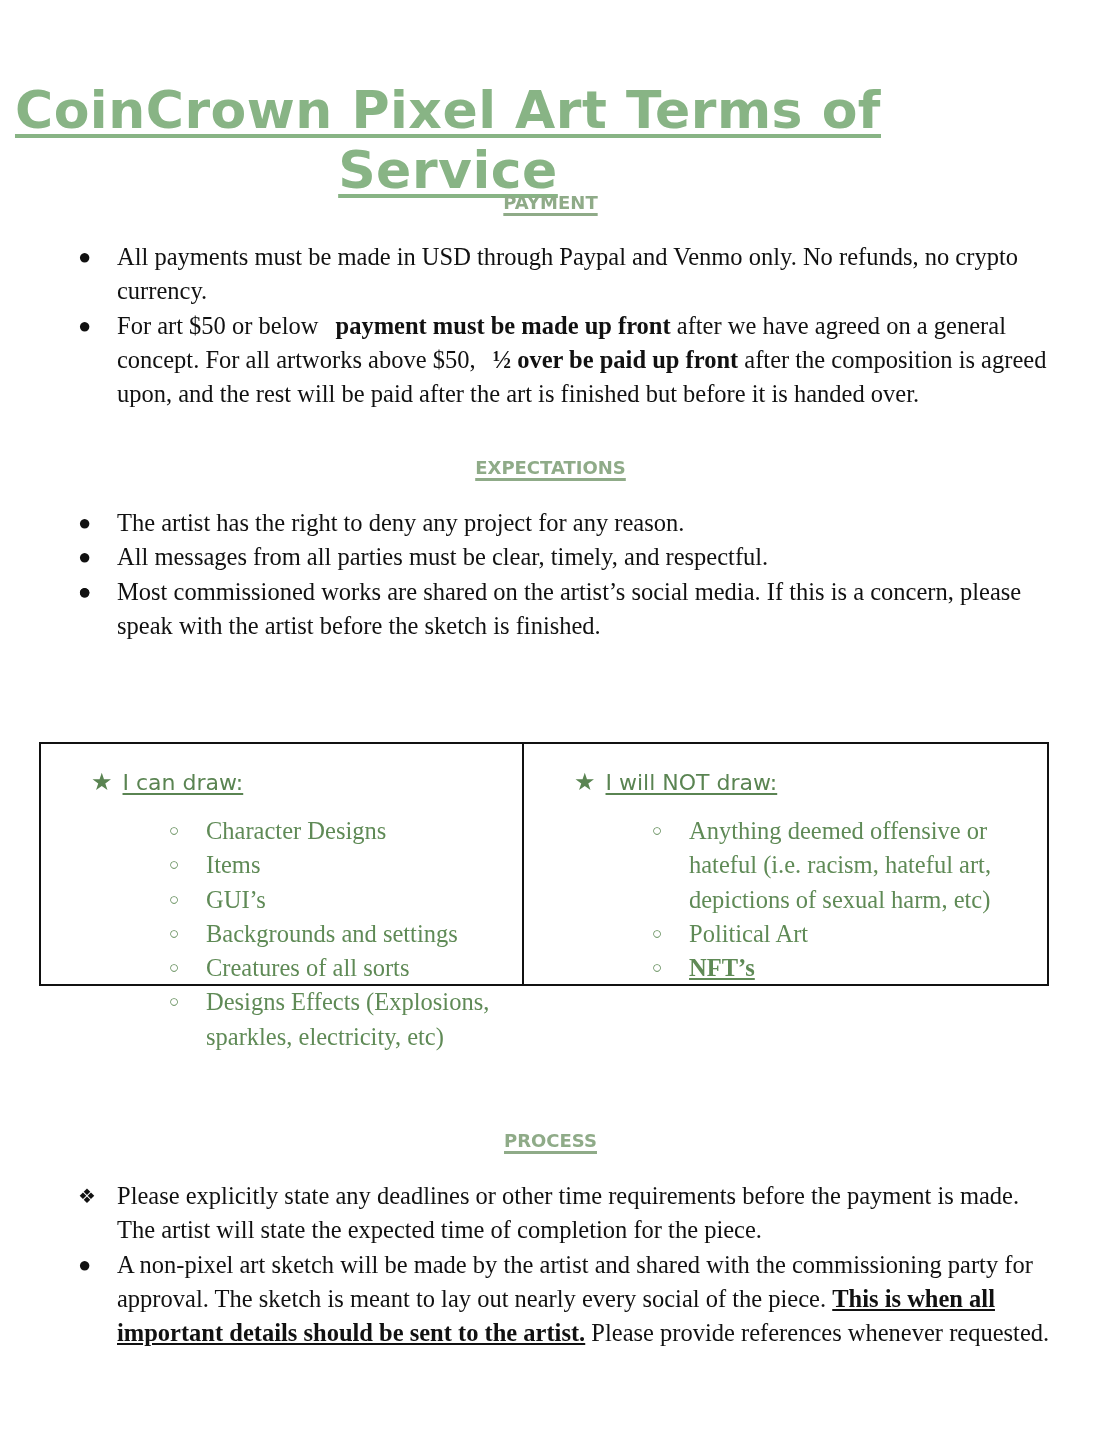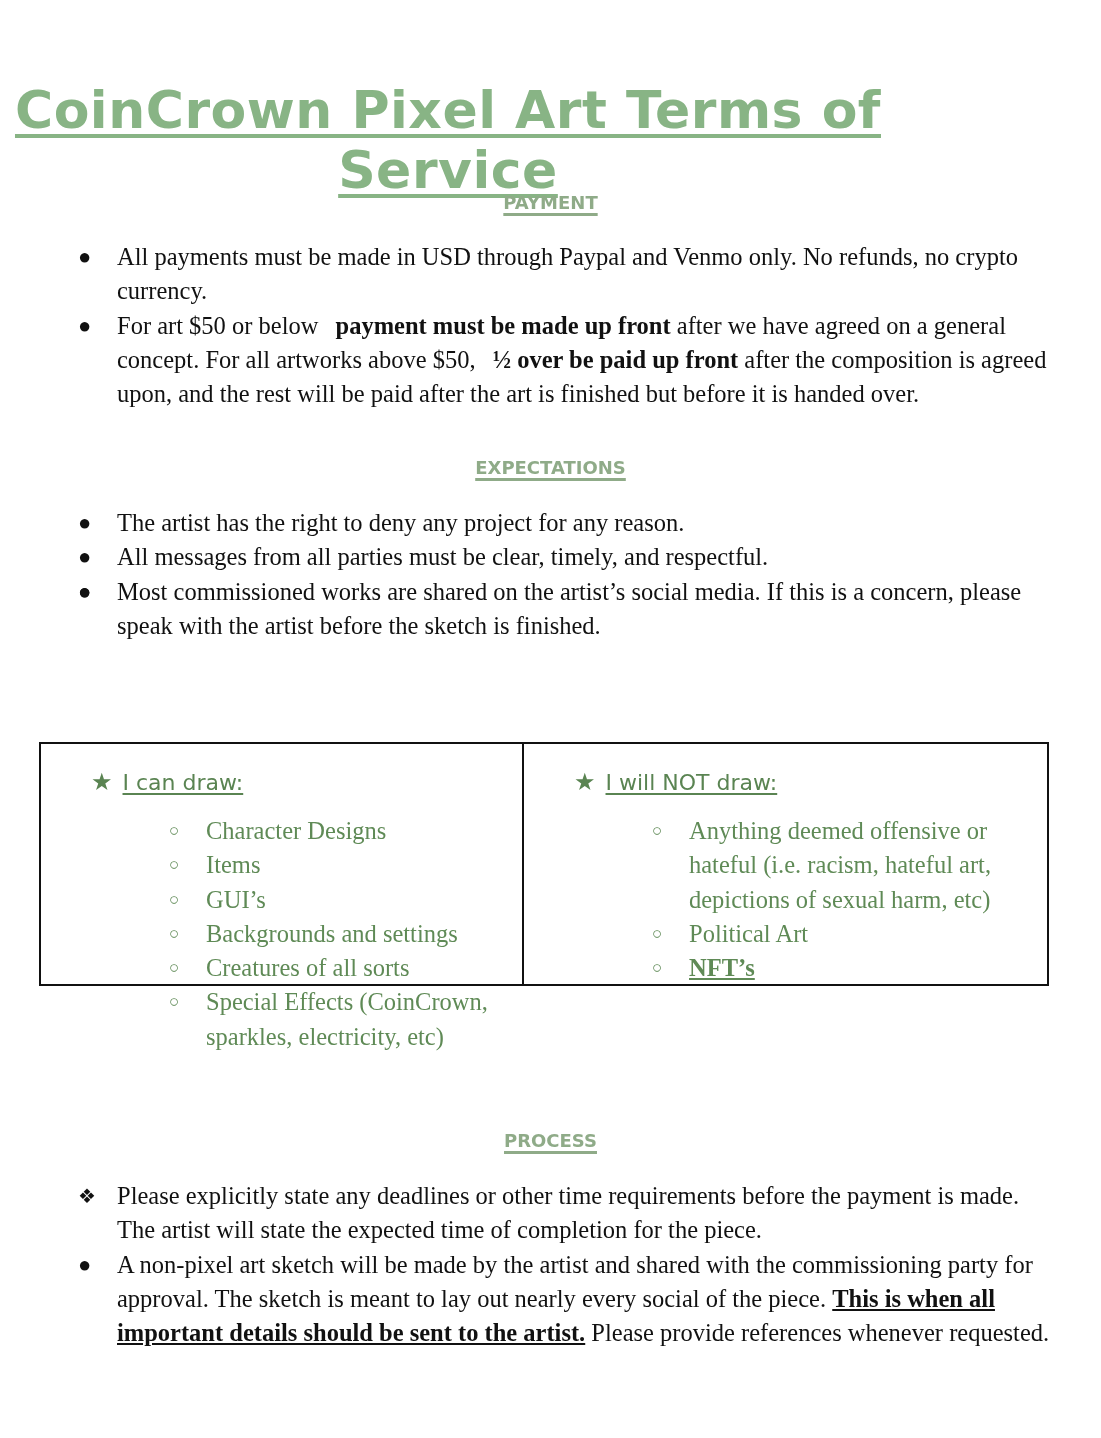--- a/index.html
+++ b/index.html
@@ -52,21 +52,21 @@
     <div class="cell">
       <div class="cell-head">
         <span class="star">★</span><span class="label">I can draw:</span>
       </div>
       <ul class="green" style="width:340px">
         <li><span class="bullet">○</span><span>Character Designs</span></li>
         <li><span class="bullet">○</span><span>Items</span></li>
         <li><span class="bullet">○</span><span>GUI’s</span></li>
         <li><span class="bullet">○</span><span>Backgrounds and settings</span></li>
         <li><span class="bullet">○</span><span>Creatures of all sorts</span></li>
-        <li><span class="bullet">○</span><span>Special Effects (CoinCrown, sparkles, electricity, etc)</span></li>
+        <li><span class="bullet">○</span><span>Designs Effects (Explosions, sparkles, electricity, etc)</span></li>
       </ul>
     </div>
     <div class="cell">
       <div class="cell-head">
         <span class="star">★</span><span class="label">I will NOT draw:</span>
       </div>
       <ul class="green" style="width:360px">
         <li><span class="bullet">○</span><span>Anything deemed offensive or hateful (i.e. racism, hateful art, depictions of sexual harm, etc)</span></li>
         <li><span class="bullet">○</span><span>Political Art</span></li>
         <li><span class="bullet">○</span><span class="ul-bold">NFT’s</span></li>

